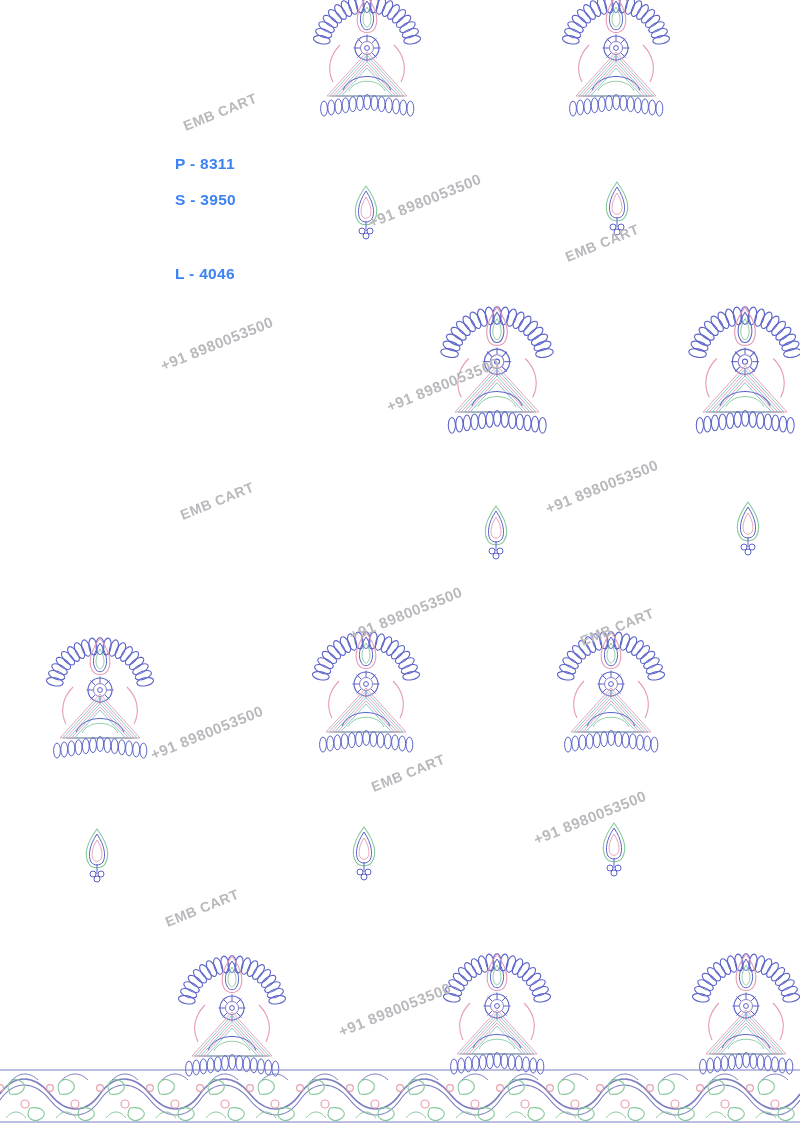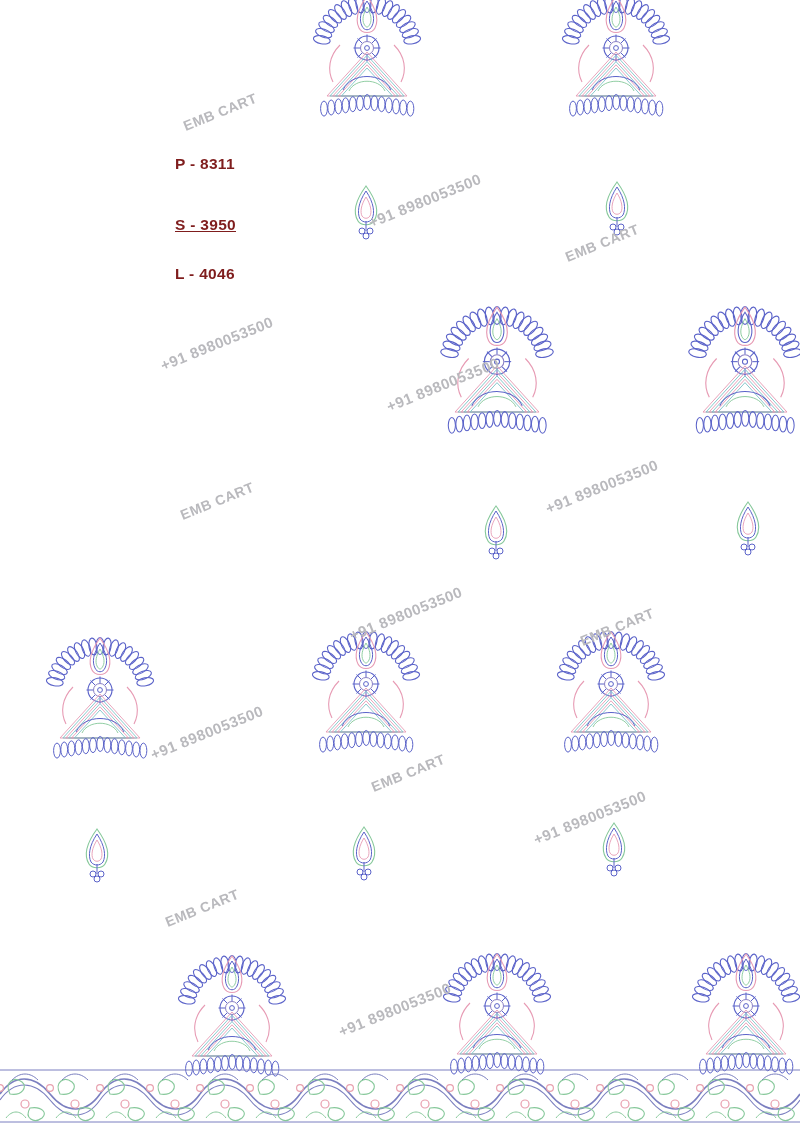--- a/index.html
+++ b/index.html
@@ -23,21 +23,21 @@
     font-weight: bold;
     font-size: 15px;
     letter-spacing: 0.5px;
     white-space: nowrap;
     transform-origin: left top;
     user-select: none;
   }
   .wm.small { font-size: 14px; }
   .code-label {
     position: absolute;
-    color: #7f1d1d;
+    color: #3b82f6;
     font-weight: bold;
     font-size: 15.5px;
     letter-spacing: 0.3px;
     white-space: nowrap;
   }
   .motif {
     position: absolute;
     transform-origin: center center;
   }
   .motif svg { display: block; overflow: visible; }
@@ -745,21 +745,21 @@
       <div class="wm" style="left: 347px; top: 628px; transform: rotate(-22deg); color: rgb(185, 185, 189);">+91 8980053500</div>
       <div class="wm small" style="left: 578px; top: 634px; transform: rotate(-22deg); color: rgb(185, 185, 189);">EMB CART</div>
       <div class="wm" style="left: 148px; top: 747px; transform: rotate(-22deg); color: rgb(185, 185, 189);">+91 8980053500</div>
       <div class="wm small" style="left: 369px; top: 780px; transform: rotate(-22deg); color: rgb(185, 185, 189);">EMB CART</div>
       <div class="wm" style="left: 531px; top: 832px; transform: rotate(-22deg); color: rgb(185, 185, 189);">+91 8980053500</div>
       <div class="wm small" style="left: 163px; top: 915px; transform: rotate(-22deg); color: rgb(185, 185, 189);">EMB CART</div>
       <div class="wm" style="left: 336px; top: 1024px; transform: rotate(-22deg); color: rgb(185, 185, 189);">+91 8980053500</div>
     </div>
   <div id="code-layer">
       <div class="code-label" style="left: 175px; top: 155px;">P - 8311</div>
-      <div class="code-label" style="left: 175px; top: 216px; text-decoration: underline;">S - 3950</div>
+      <div class="code-label" style="left: 175px; top: 191px;">S - 3950</div>
       <div class="code-label" style="left: 175px; top: 265px;">L - 4046</div>
     </div>
 
   <div class="border-strip" id="border-strip" style="top: 1060px; height: 68px;">
       <svg width="800" height="68" viewBox="0 0 800 68">
         <line x1="0" y1="10" x2="800" y2="10" stroke="#7b7fc0" stroke-width="1"></line>
         <line x1="0" y1="62" x2="800" y2="62" stroke="#7b7fc0" stroke-width="1"></line>
         <g transform="translate(0,0)">
           <path d="M0 34 C14 14 34 14 50 34 C66 54 86 54 100 34" fill="none" stroke="#7b7fc0" stroke-width="1.6"></path>
           <path d="M0 40 C14 20 34 20 50 40 C66 60 86 60 100 40" fill="none" stroke="#7b7fc0" stroke-width="1.1"></path>

